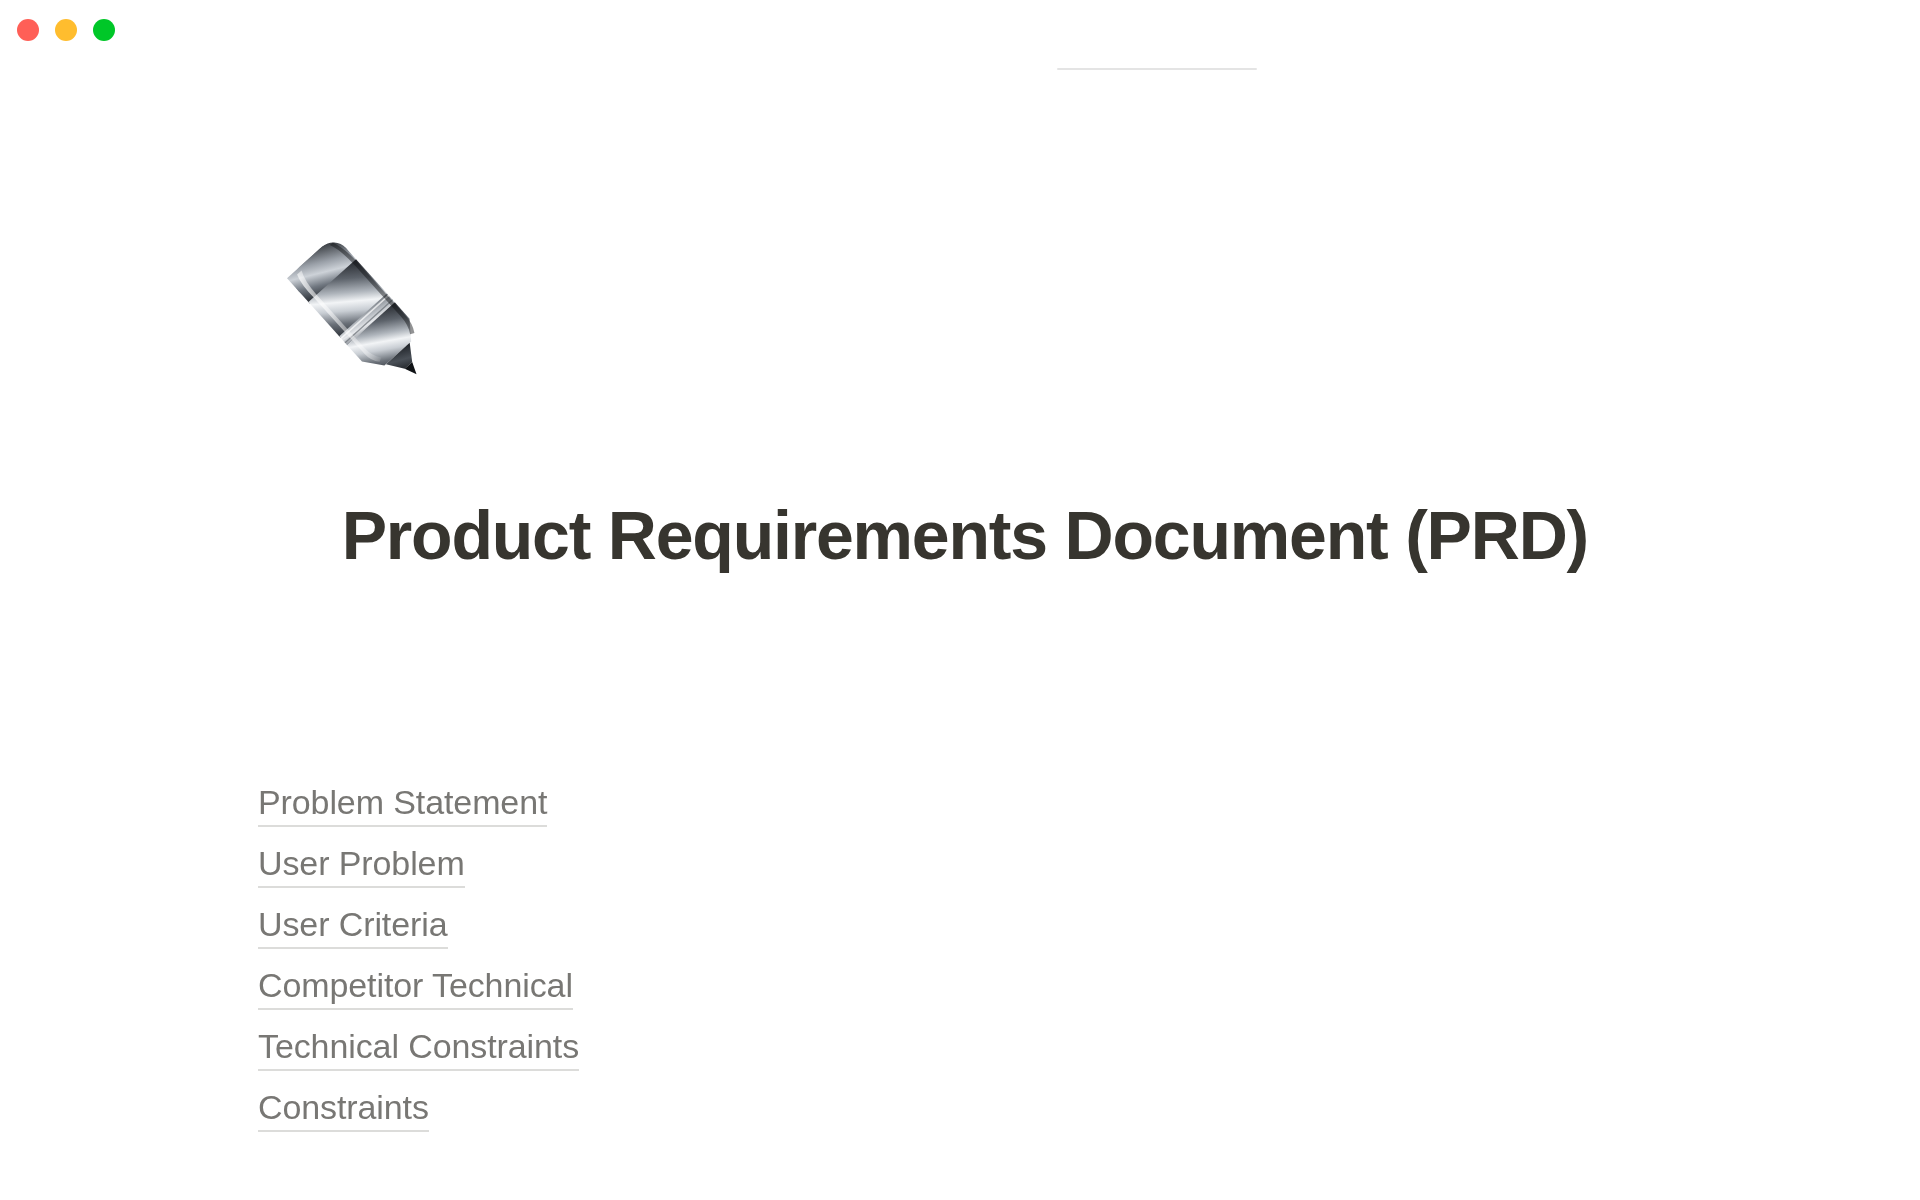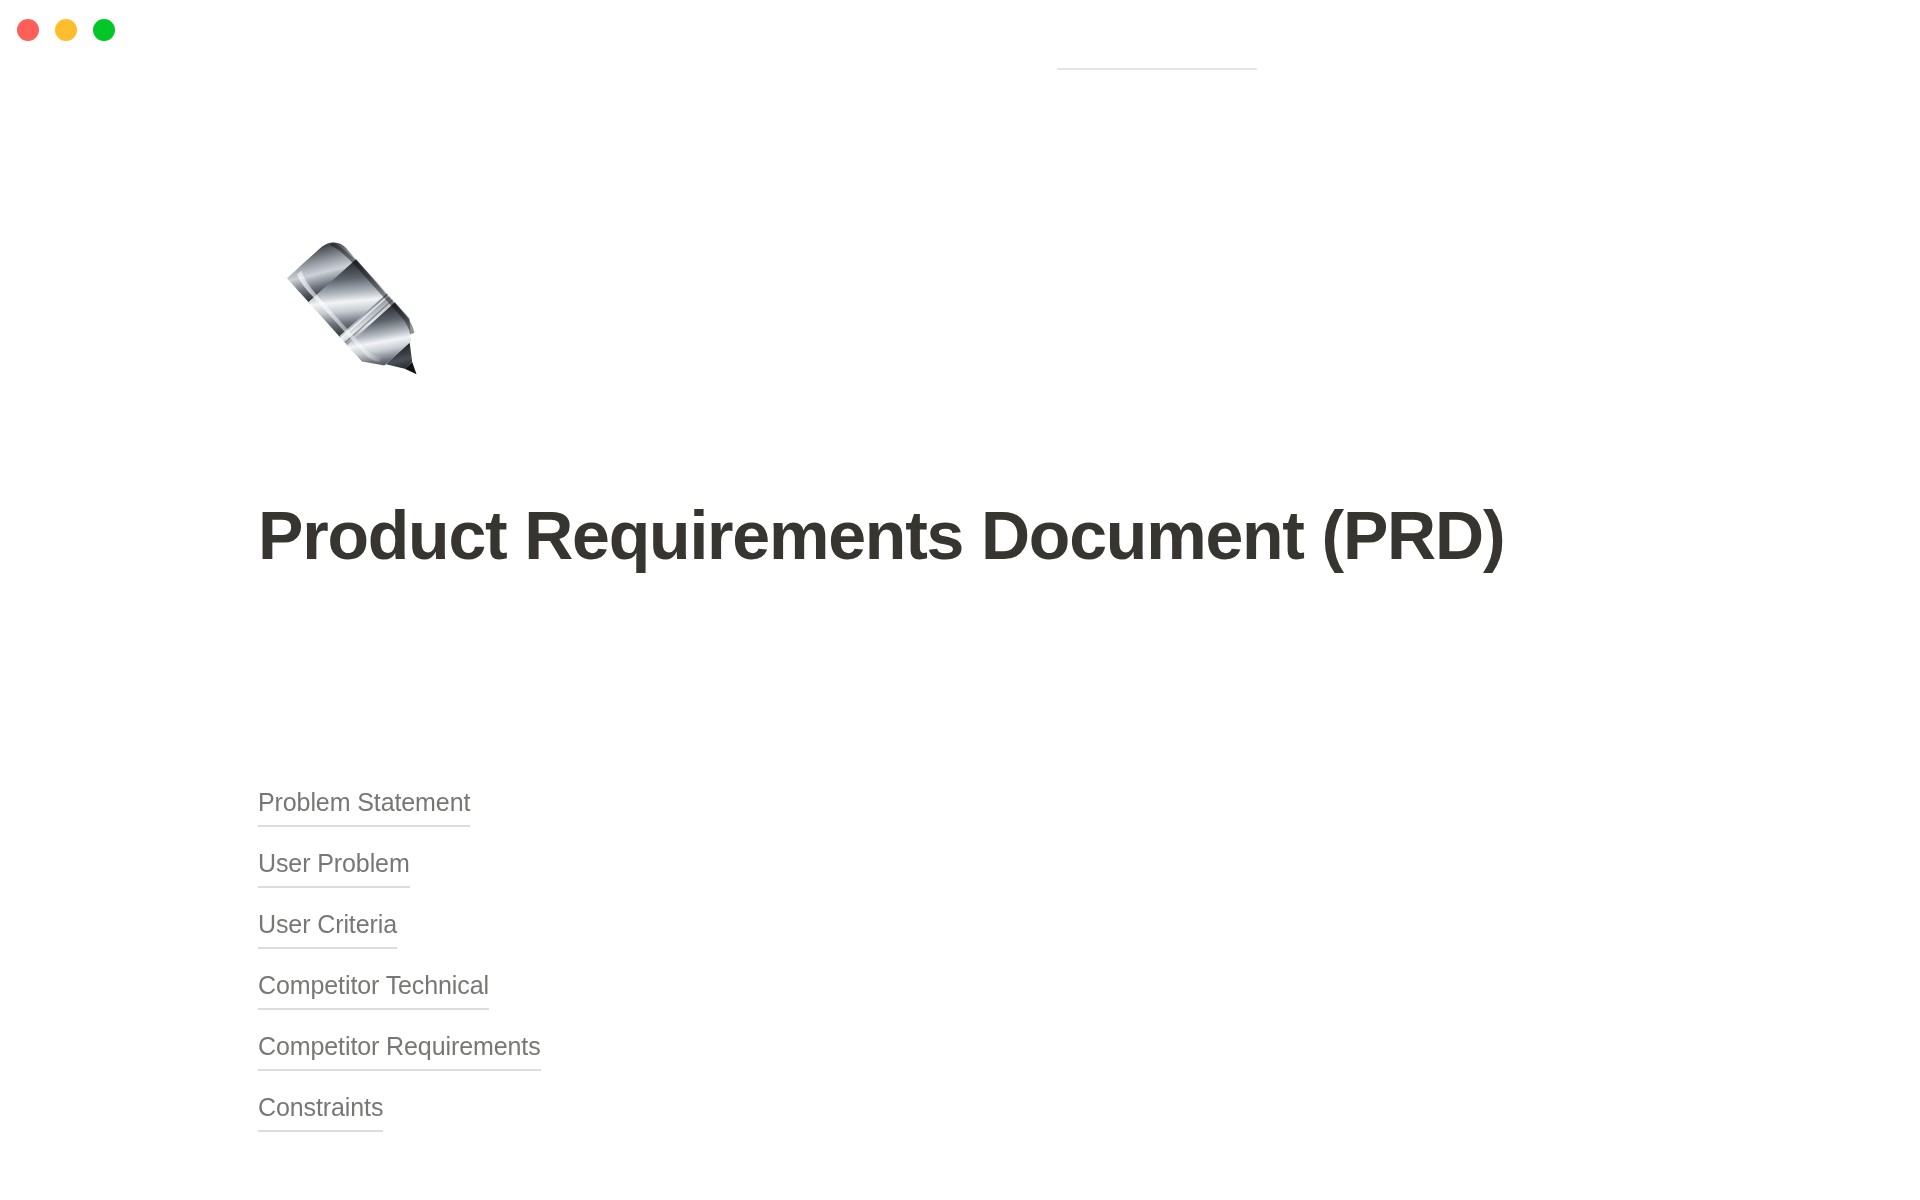--- a/index.html
+++ b/index.html
@@ -86,39 +86,40 @@
     position: absolute;
     top: 486px;
     left: 258px;
     width: 1330px;
     font-size: 68px;
     line-height: 98px;
     font-weight: 700;
     letter-spacing: -1.2px;
     color: #37352f;
     font-family: "Liberation Sans", "DejaVu Sans", sans-serif;
+    text-align: right;
   }
 
   
   .toc {
     position: absolute;
     top: 780px;
     left: 258px;
     width: 1000px;
   }
 
   .toc-item {
     display: block;
     height: 61px;
     line-height: 44px;
   }
 
   .toc-link {
     display: inline-block;
-    font-size: 25px;
+    font-size: 34px;
     line-height: 44px;
     color: #787774;
     text-decoration: none;
     border-bottom: 2px solid #dcdcda;
     padding-bottom: 1px;
     white-space: nowrap;
     cursor: pointer;
     font-weight: 400;
     letter-spacing: -0.1px;
     text-align: center;
@@ -207,20 +208,20 @@
     <div class="toc-item">
       <a class="toc-link" href="#">User Problem</a>
     </div>
     <div class="toc-item">
       <a class="toc-link" href="#">User Criteria</a>
     </div>
     <div class="toc-item">
       <a class="toc-link" href="#">Competitor Technical</a>
     </div>
     <div class="toc-item">
-      <a class="toc-link" href="#">Competitor Requirements</a>
+      <a class="toc-link" href="#">Technical Constraints</a>
     </div>
     <div class="toc-item">
       <a class="toc-link" href="#">Constraints</a>
     </div>
   </nav>
 
 </div>
 
 </body></html>

